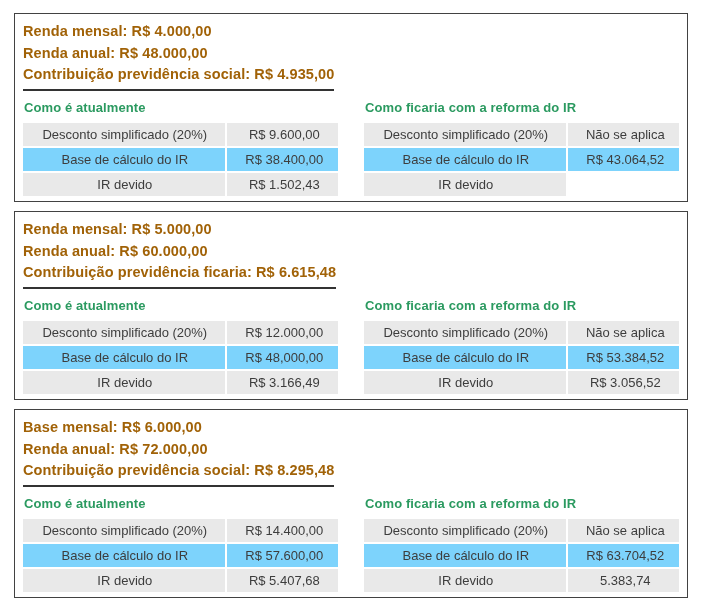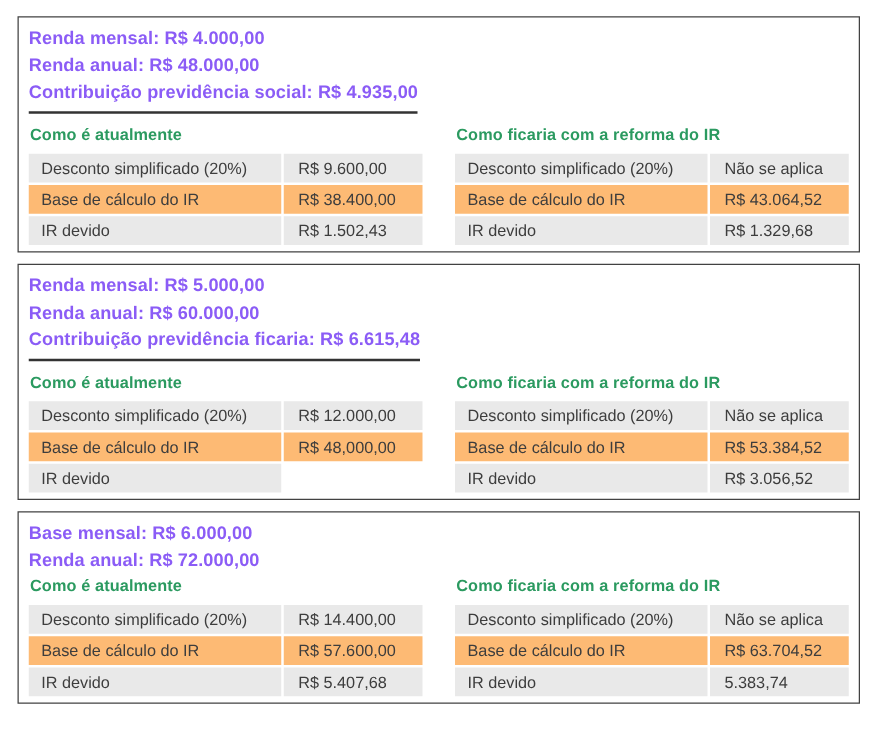--- a/index.html
+++ b/index.html
@@ -16,21 +16,21 @@
     background: #ffffff;
     padding: 6px 8px 5px 8px;
     margin-bottom: 9px;
     box-sizing: border-box;
   }
 
   .hline {
     font-size: 14.5px;
     font-weight: 600;
     line-height: 22px;
-    color: #8b5cf6;
+    color: #a16207;
     letter-spacing: 0.1px;
   }
   .contrib { line-height: 20px; margin-bottom: 8px; }
   .underlined {
     display: inline-block;
     border-bottom: 2.5px solid #333333;
     padding-bottom: 5px;
     line-height: 20px;
   }
 
@@ -48,22 +48,23 @@
     background: #e9e9e9;
     height: 23px;
     line-height: 23px;
     font-size: 13px;
     font-weight: 500;
     color: #3d3d3d;
     padding: 0 8px 0 10px;
     white-space: nowrap;
     overflow: hidden;
     box-sizing: border-box;
+    text-align: center;
   }
-  .row:nth-child(2) .cell { background: #fdba74; }
+  .row:nth-child(2) .cell { background: #7dd3fc; }
   .cell.label { flex: 0 0 64%; }
   .cell.value { flex: 1 1 auto; padding-left: 12px; }
 </style>
 </head>
 <body>
 
 <div class="page">
 
   <div class="panel">
     <div class="hline">Renda mensal: R$ 4.000,00</div>
@@ -93,21 +94,20 @@
           <div class="row">
             <div class="cell label">Desconto simplificado (20%)</div>
             <div class="cell value">Não se aplica</div>
           </div>
           <div class="row">
             <div class="cell label">Base de cálculo do IR</div>
             <div class="cell value">R$ 43.064,52</div>
           </div>
           <div class="row">
             <div class="cell label">IR devido</div>
-            <div class="cell value">R$ 1.329,68</div>
           </div>
         </div>
       </div>
     </div>
   </div>
 
   <div class="panel">
     <div class="hline">Renda mensal: R$ 5.000,00</div>
     <div class="hline">Renda anual: R$ 60.000,00</div>
     <div class="hline contrib"><span class="underlined">Contribuição previdência ficaria: R$ 6.615,48</span></div>
@@ -118,20 +118,21 @@
           <div class="row">
             <div class="cell label">Desconto simplificado (20%)</div>
             <div class="cell value">R$ 12.000,00</div>
           </div>
           <div class="row">
             <div class="cell label">Base de cálculo do IR</div>
             <div class="cell value">R$ 48,000,00</div>
           </div>
           <div class="row">
             <div class="cell label">IR devido</div>
+            <div class="cell value">R$ 3.166,49</div>
           </div>
         </div>
       </div>
       <div class="tbl">
         <div class="tbl-title" style="color:#2b9a60">Como ficaria com a reforma do IR</div>
         <div class="rows">
           <div class="row">
             <div class="cell label">Desconto simplificado (20%)</div>
             <div class="cell value">Não se aplica</div>
           </div>
@@ -144,20 +145,21 @@
             <div class="cell value">R$ 3.056,52</div>
           </div>
         </div>
       </div>
     </div>
   </div>
 
   <div class="panel">
     <div class="hline">Base mensal: R$ 6.000,00</div>
     <div class="hline">Renda anual: R$ 72.000,00</div>
+    <div class="hline contrib"><span class="underlined">Contribuição previdência social: R$ 8.295,48</span></div>
     <div class="tables">
       <div class="tbl">
         <div class="tbl-title" style="color:#2b9a60">Como é atualmente</div>
         <div class="rows">
           <div class="row">
             <div class="cell label">Desconto simplificado (20%)</div>
             <div class="cell value">R$ 14.400,00</div>
           </div>
           <div class="row">
             <div class="cell label">Base de cálculo do IR</div>

